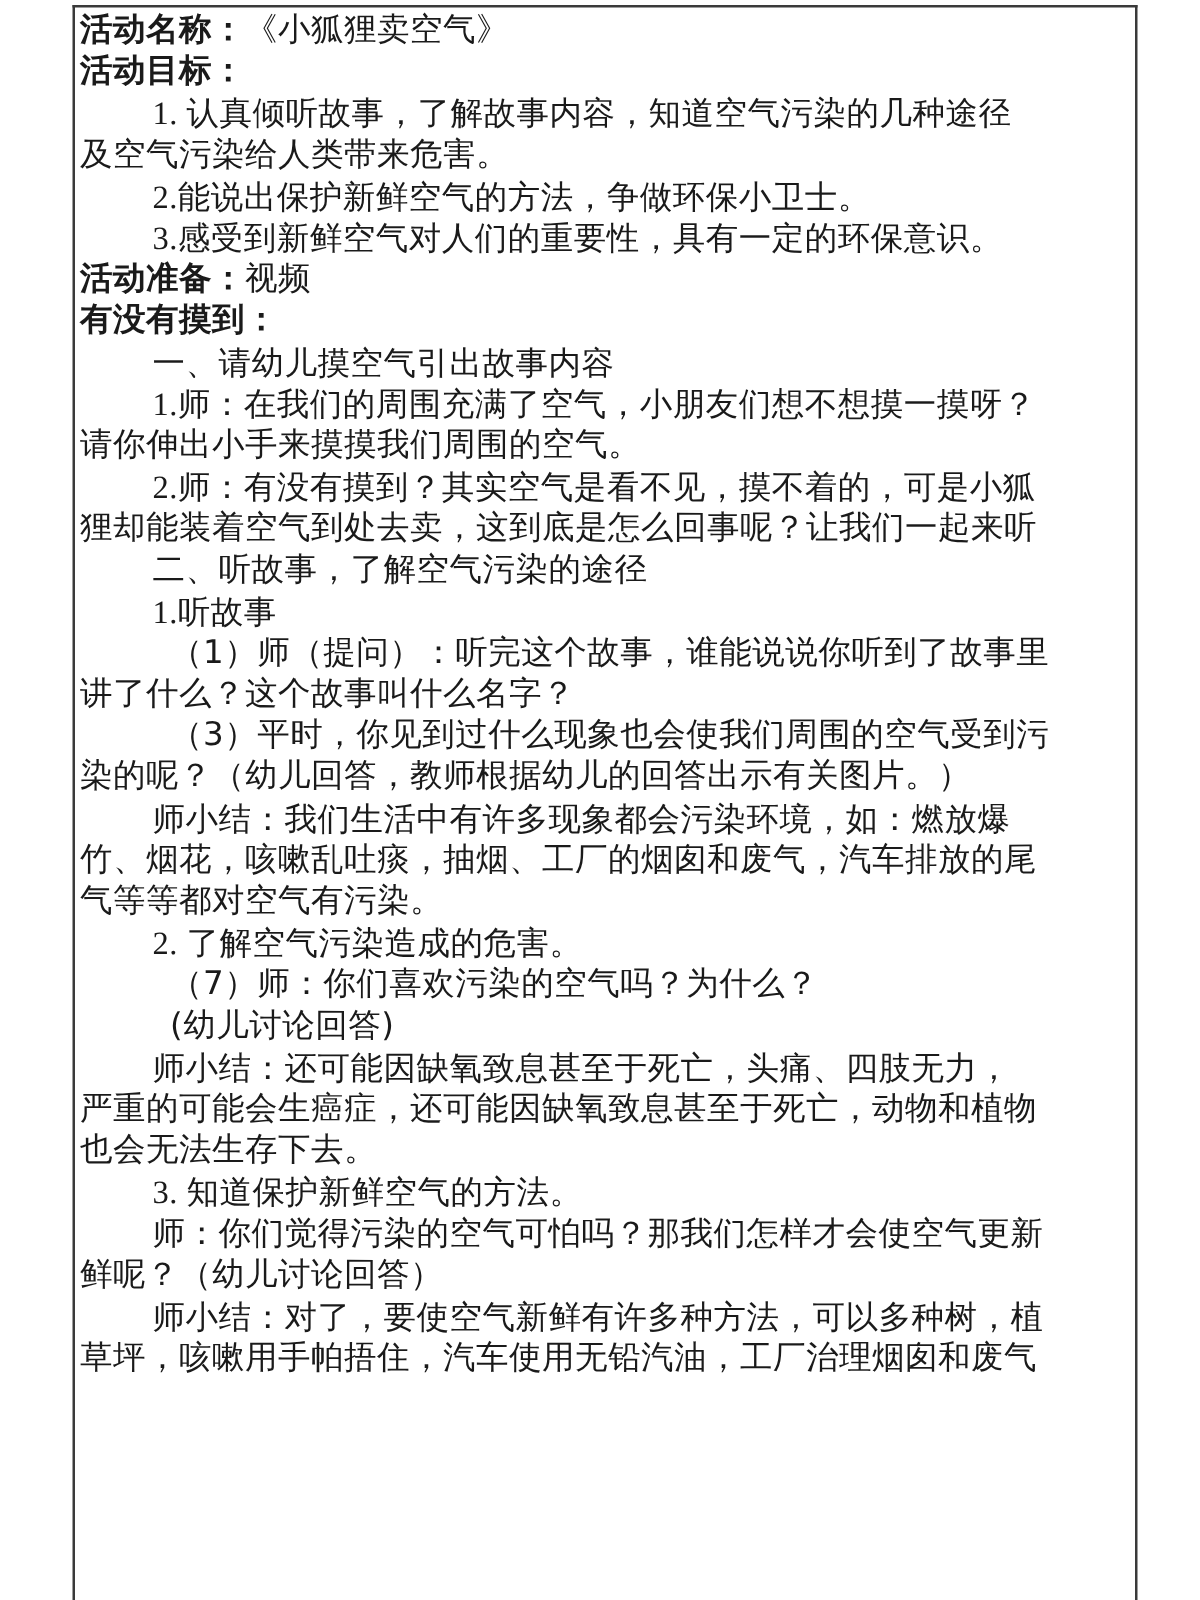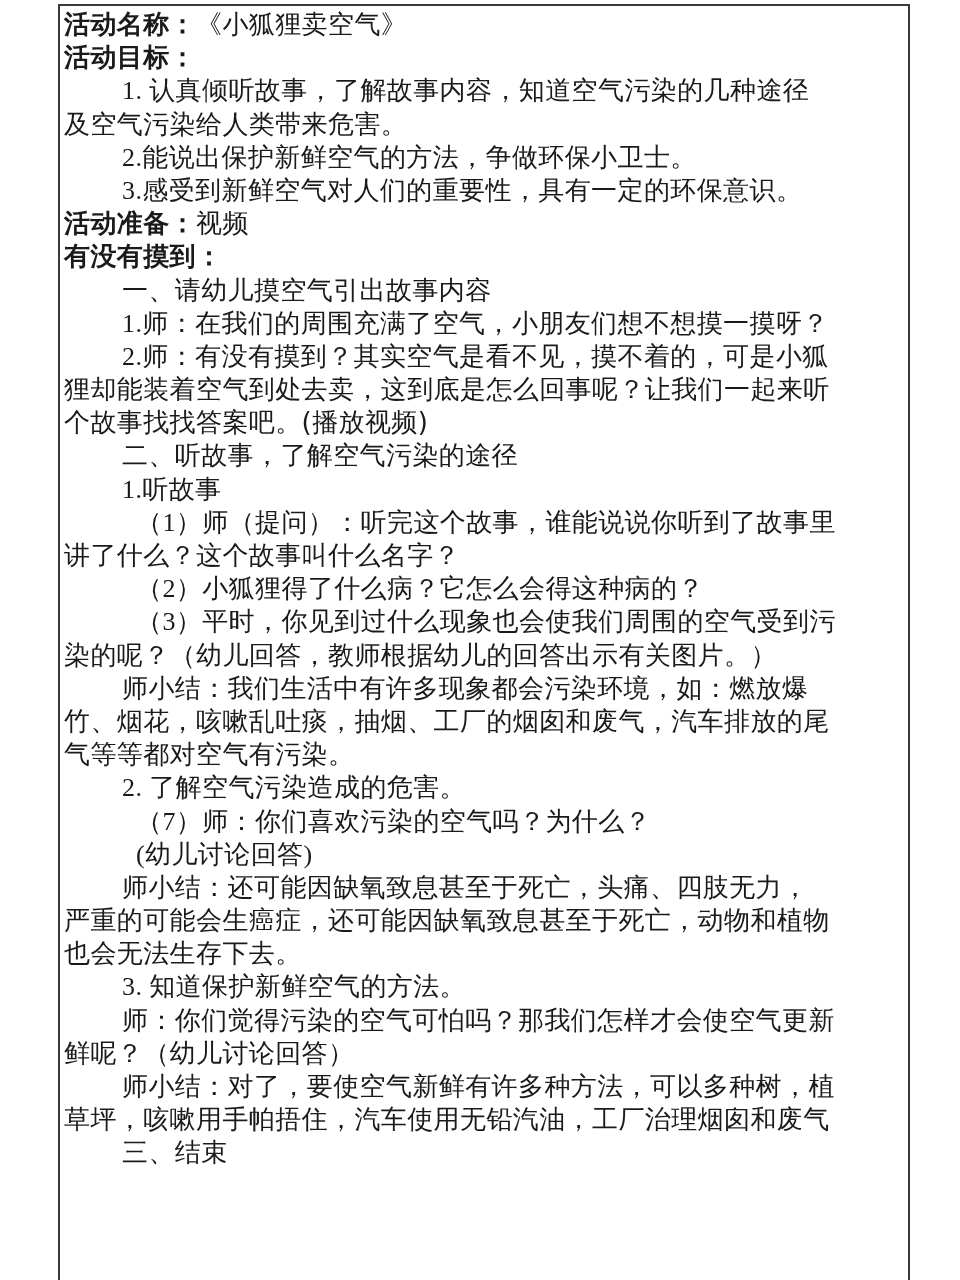--- a/index.html
+++ b/index.html
@@ -17,59 +17,57 @@
   }
   .line {
     height: 33.2px;
     line-height: 33.2px;
     font-size: 26px;
     white-space: nowrap;
     letter-spacing: 0.4px;
   }
   .bold { font-weight: bold; }
   .indent { padding-left: 58px; font-family: Liberation Serif, serif; }
-  .indent-sub { padding-left: 72px; font-family: Liberation Serif, serif; }
+  .indent-sub { padding-left: 72px; }
 </style>
 </head>
 <body>
 
 <div class="doc-box">
   <div class="line">
     <span class="bold">活动名称：</span><span>《小狐狸卖空气》</span>
   </div>
   <div class="line bold">活动目标：</div>
   <div class="line indent">1. 认真倾听故事，了解故事内容，知道空气污染的几种途径</div>
   <div class="line">及空气污染给人类带来危害。</div>
   <div class="line indent">2.能说出保护新鲜空气的方法，争做环保小卫士。</div>
   <div class="line indent">3.感受到新鲜空气对人们的重要性，具有一定的环保意识。</div>
   <div class="line">
     <span class="bold">活动准备：</span><span>视频</span>
   </div>
   <div class="line bold">有没有摸到：</div>
 
   <div class="line indent">一、请幼儿摸空气引出故事内容</div>
   <div class="line indent">1.师：在我们的周围充满了空气，小朋友们想不想摸一摸呀？</div>
+  <div class="line">请你伸出小手来摸摸我们周围的空气。</div>
   <div class="line indent">2.师：有没有摸到？其实空气是看不见，摸不着的，可是小狐</div>
   <div class="line">狸却能装着空气到处去卖，这到底是怎么回事呢？让我们一起来听</div>
-  <div class="line">个故事找找答案吧。(播放视频)</div>
   <div class="line indent">二、听故事，了解空气污染的途径</div>
   <div class="line indent">1.听故事</div>
   <div class="line indent-sub">（1）师（提问）：听完这个故事，谁能说说你听到了故事里</div>
   <div class="line">讲了什么？这个故事叫什么名字？</div>
-  <div class="line indent-sub">（2）小狐狸得了什么病？它怎么会得这种病的？</div>
   <div class="line indent-sub">（3）平时，你见到过什么现象也会使我们周围的空气受到污</div>
   <div class="line">染的呢？（幼儿回答，教师根据幼儿的回答出示有关图片。）</div>
   <div class="line indent">师小结：我们生活中有许多现象都会污染环境，如：燃放爆</div>
   <div class="line">竹、烟花，咳嗽乱吐痰，抽烟、工厂的烟囱和废气，汽车排放的尾</div>
   <div class="line">气等等都对空气有污染。</div>
   <div class="line indent">2. 了解空气污染造成的危害。</div>
   <div class="line indent-sub">（7）师：你们喜欢污染的空气吗？为什么？</div>
   <div class="line indent-sub">(幼儿讨论回答)</div>
   <div class="line indent">师小结：还可能因缺氧致息甚至于死亡，头痛、四肢无力，</div>
   <div class="line">严重的可能会生癌症，还可能因缺氧致息甚至于死亡，动物和植物</div>
   <div class="line">也会无法生存下去。</div>
   <div class="line indent">3. 知道保护新鲜空气的方法。</div>
   <div class="line indent">师：你们觉得污染的空气可怕吗？那我们怎样才会使空气更新</div>
   <div class="line">鲜呢？（幼儿讨论回答）</div>
   <div class="line indent">师小结：对了，要使空气新鲜有许多种方法，可以多种树，植</div>
   <div class="line">草坪，咳嗽用手帕捂住，汽车使用无铅汽油，工厂治理烟囱和废气</div>
-  <div class="line indent">三、结束</div>
 </div>
 
 </body></html>

